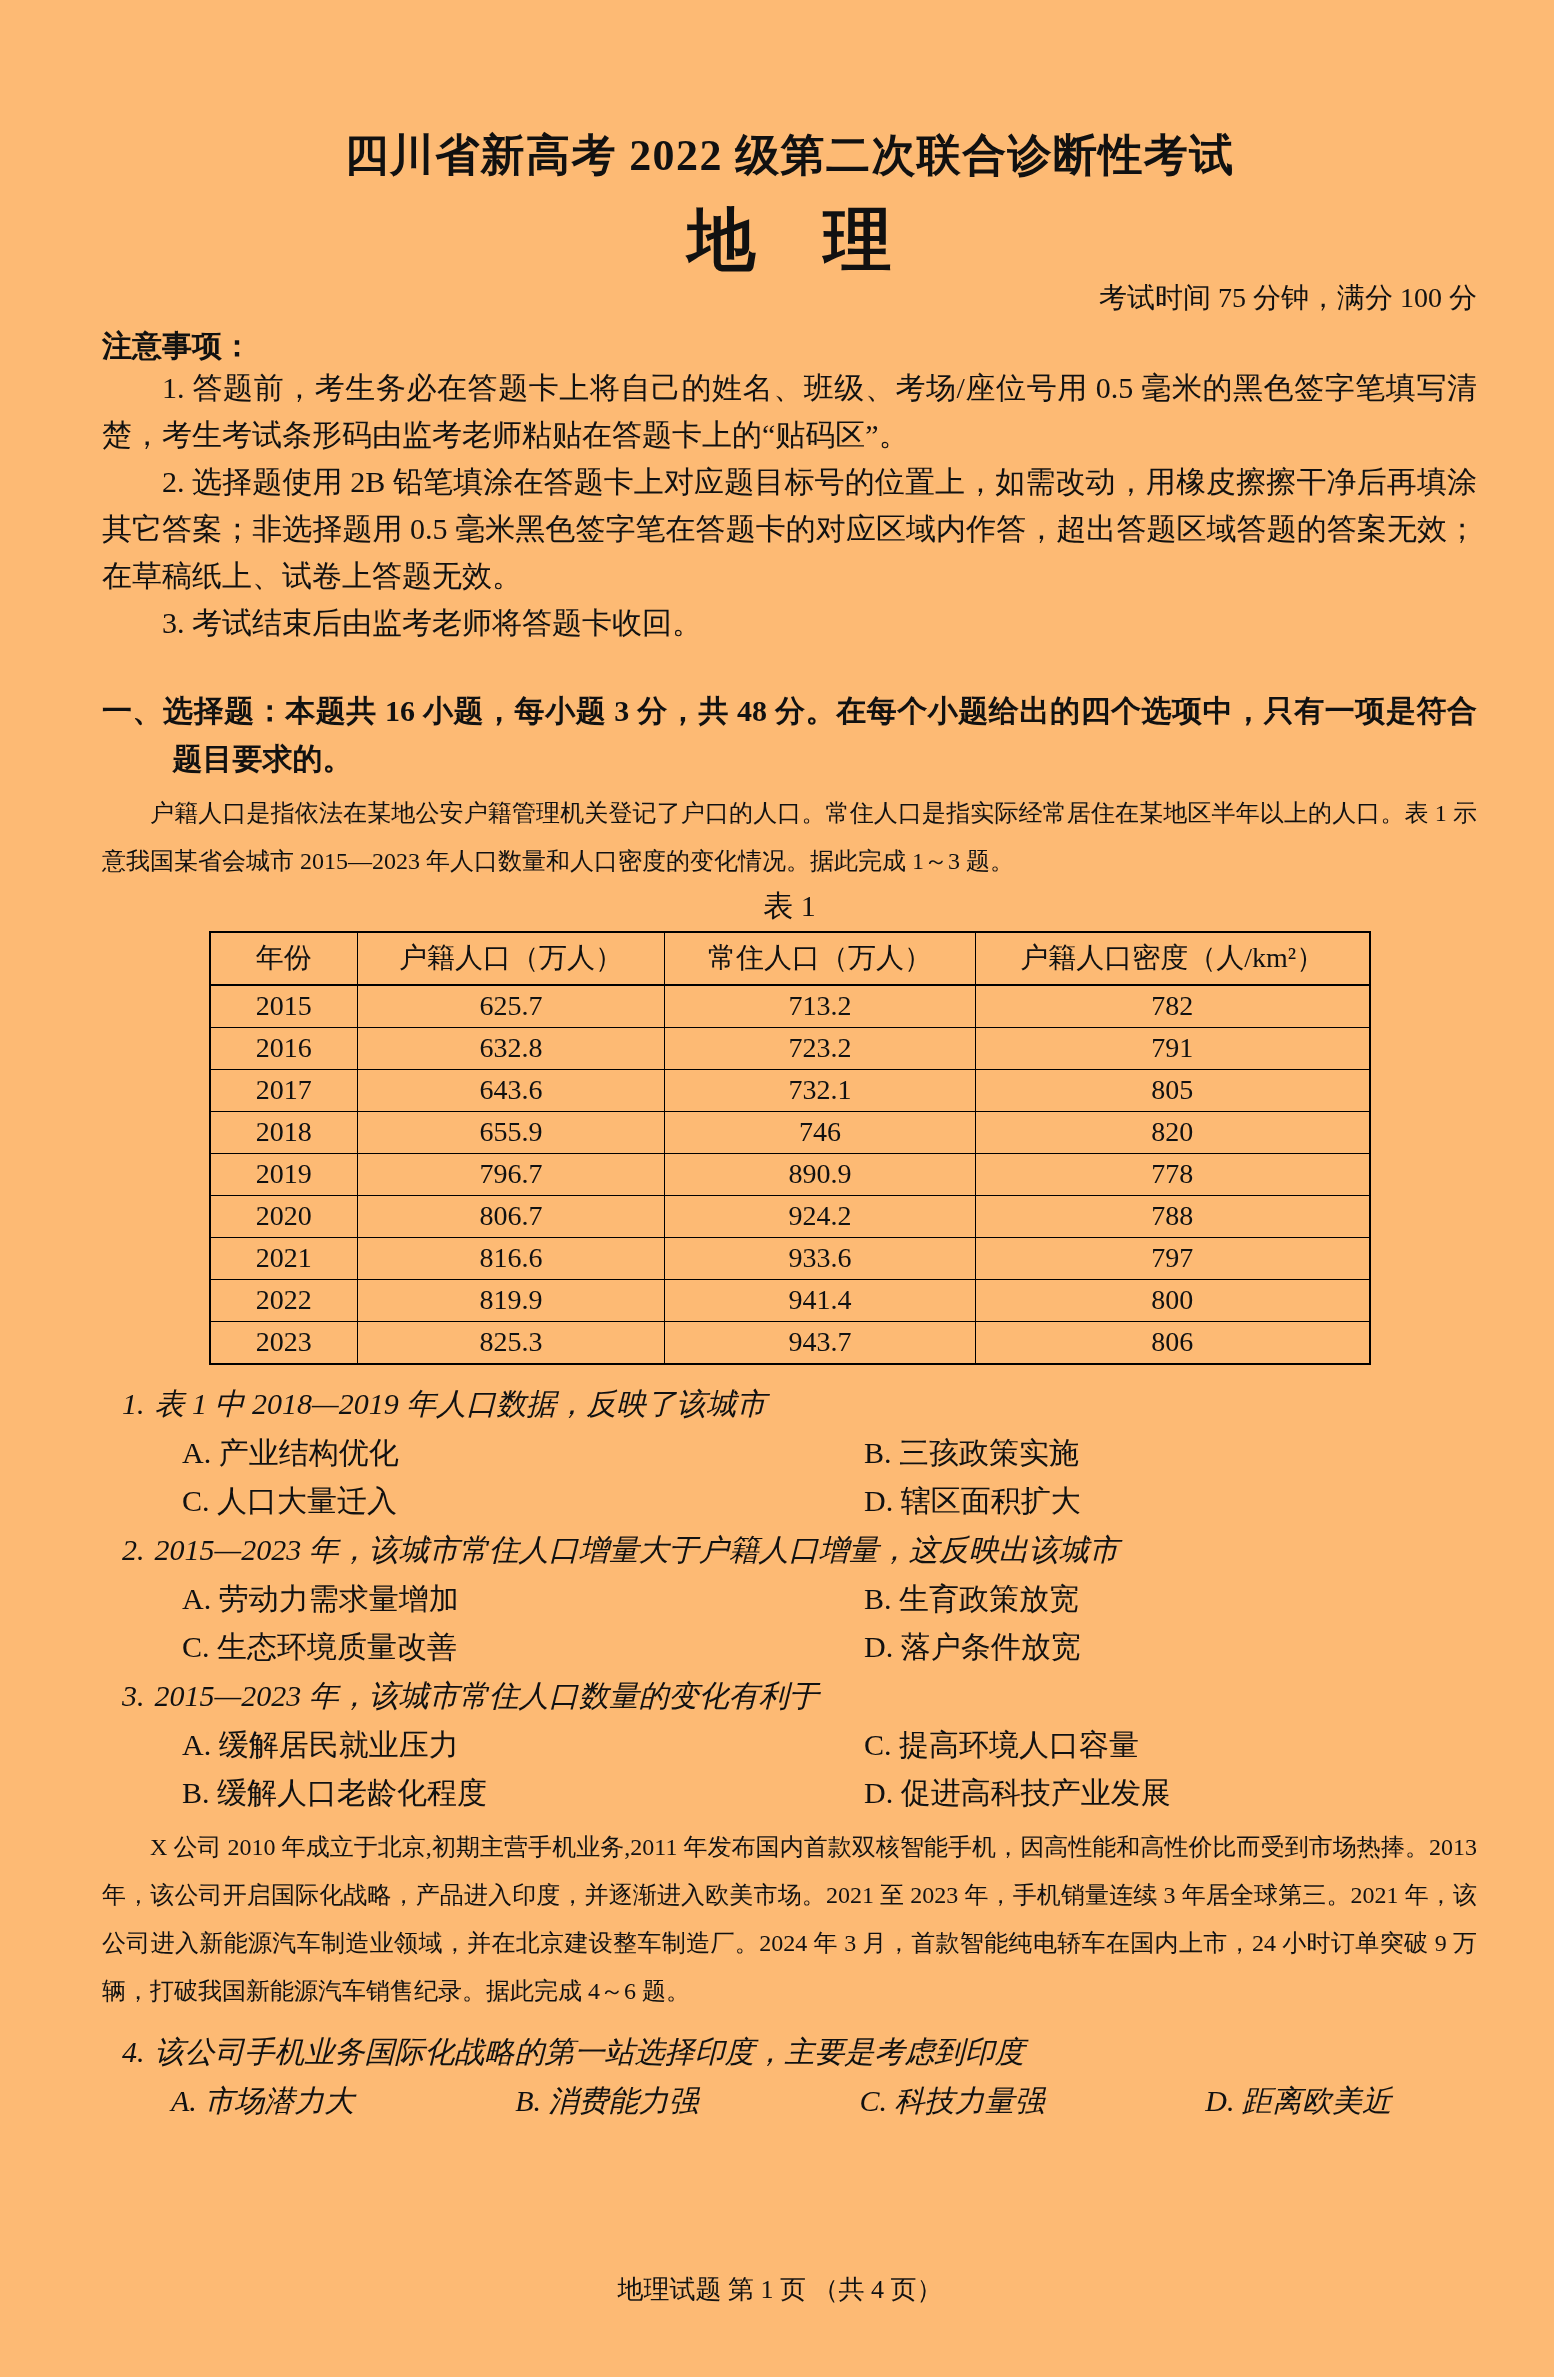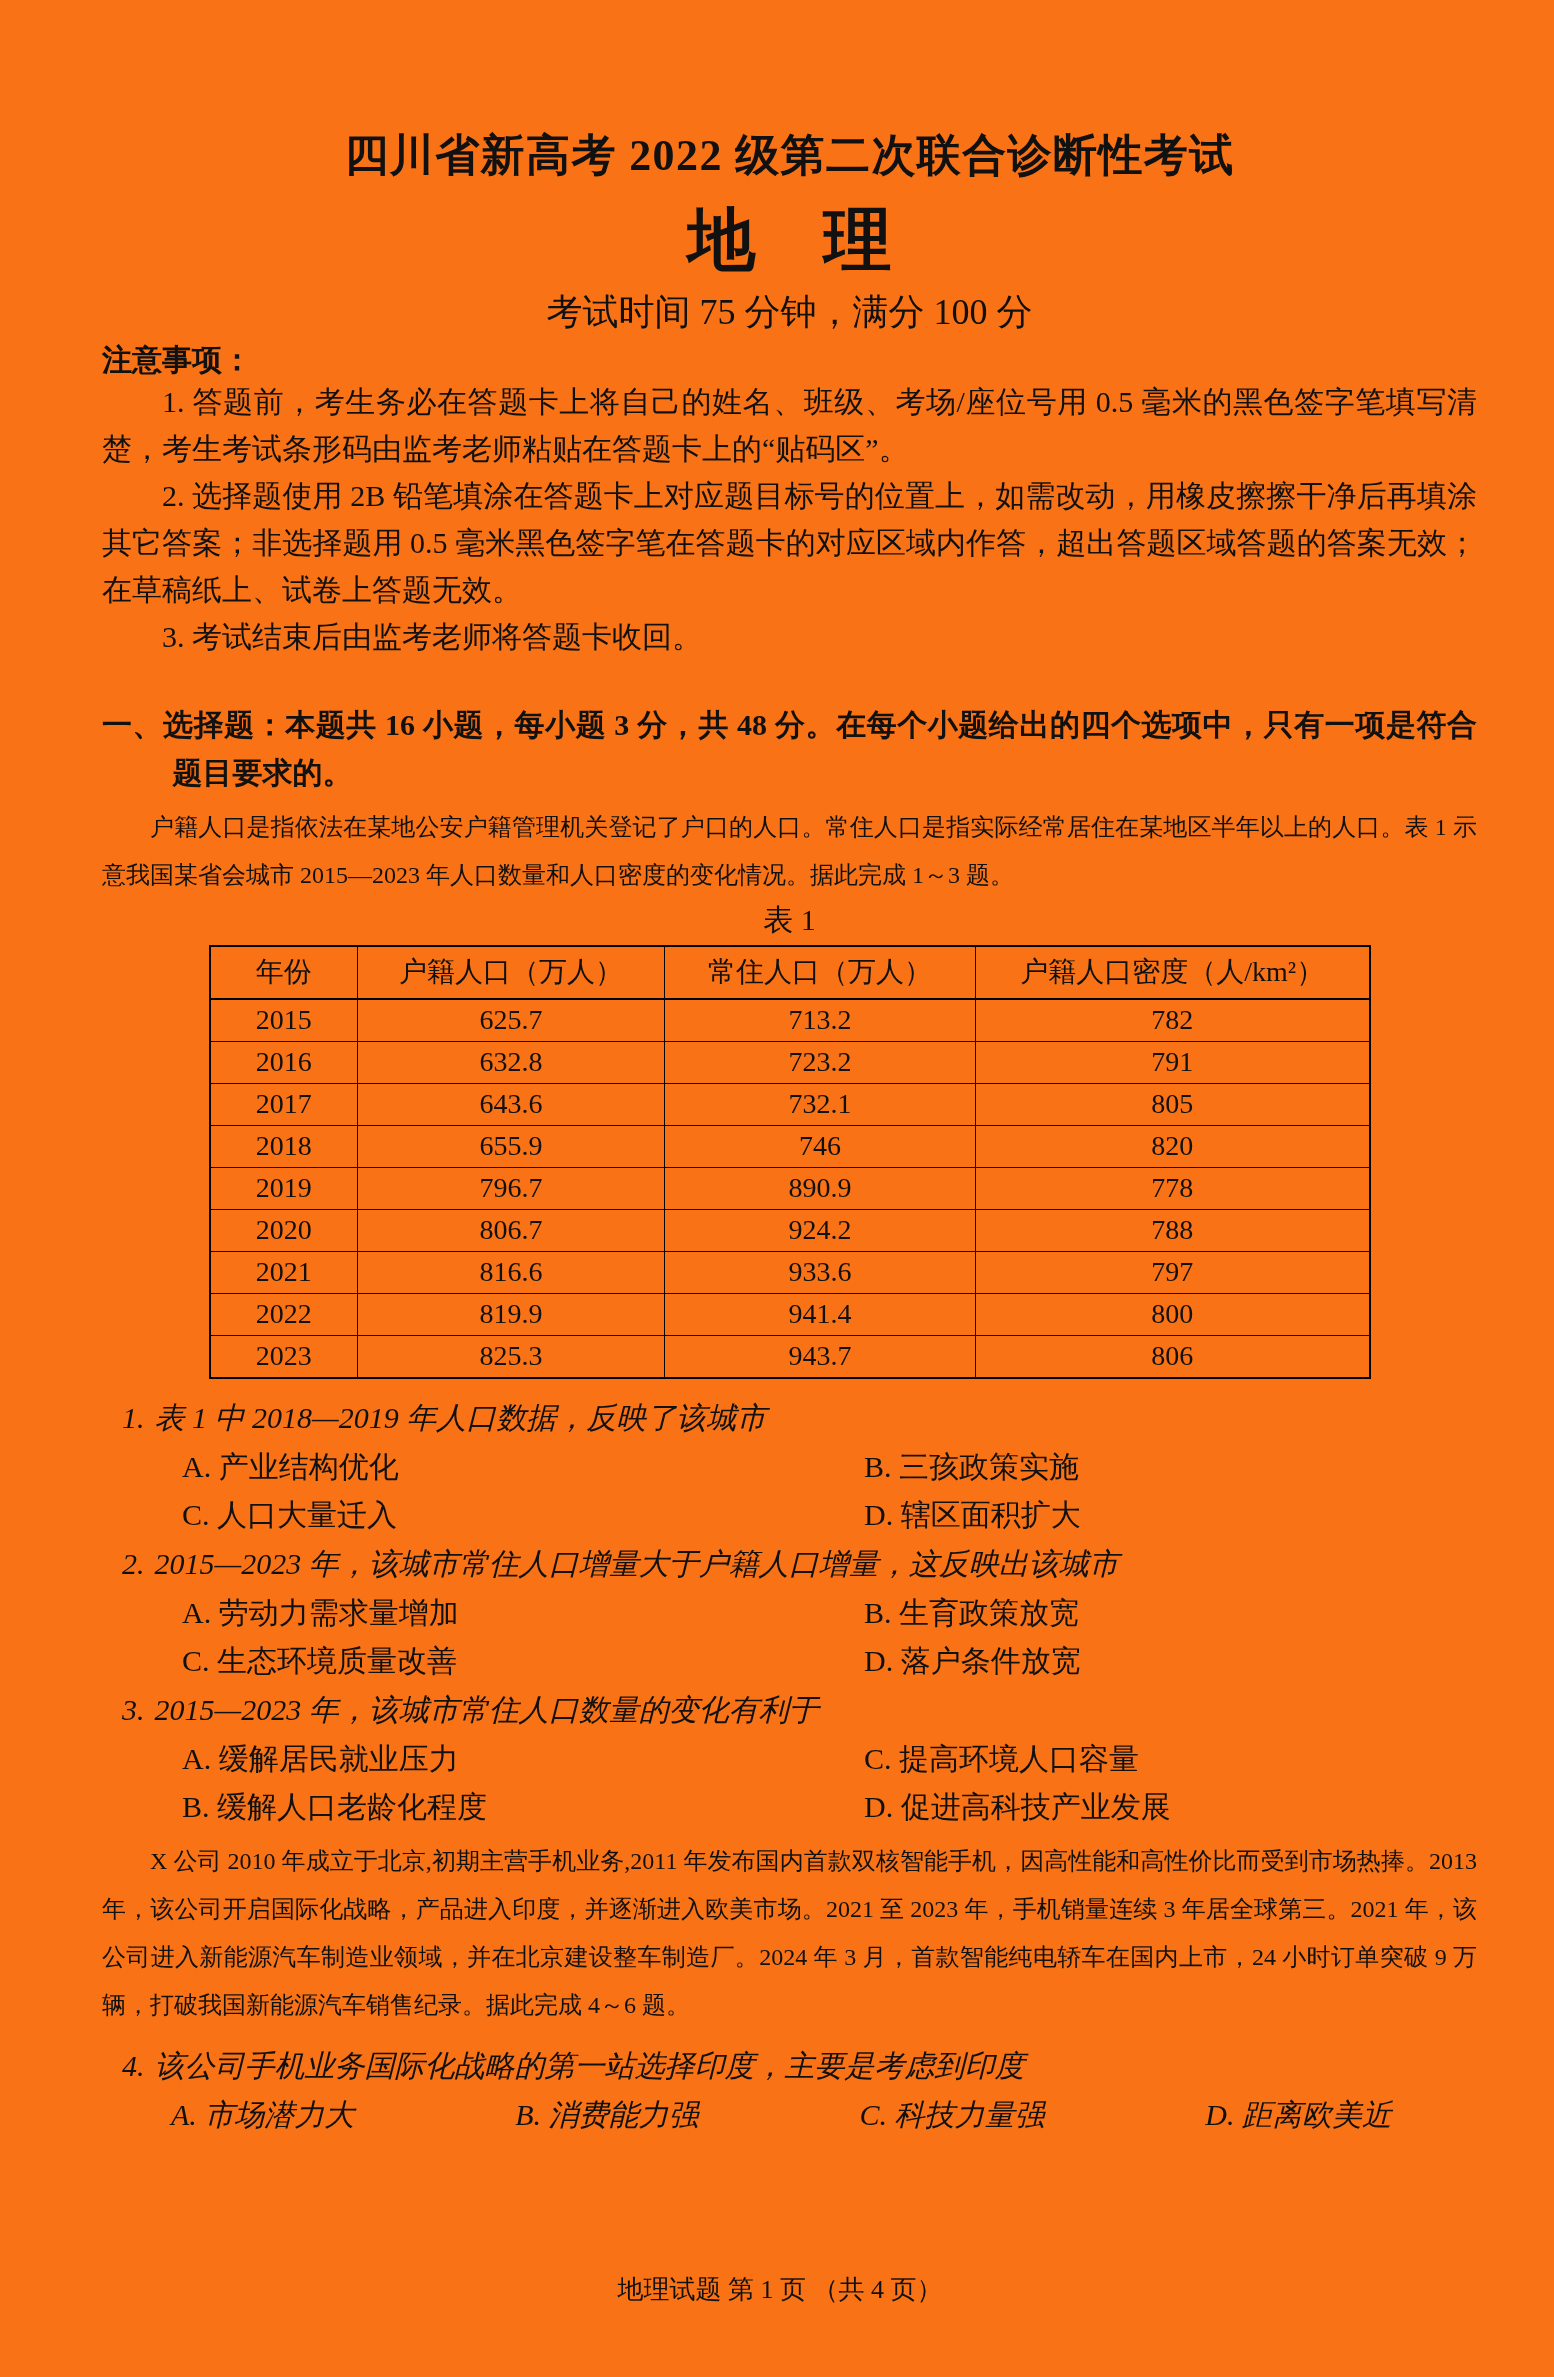--- a/index.html
+++ b/index.html
@@ -1,20 +1,20 @@
 <!DOCTYPE html>
 <html style="font-size:11.4px"><head>
 <meta charset="utf-8">
 <style>
   html, body { margin: 0; padding: 0; background: #e8e8e8; }
   .page {
     position: relative;
     width: 1555px;
     height: 2377px;
-    background: #f97316;
+    background: #fdba74;
     color: #111;
     font-family: "Liberation Serif", "DejaVu Serif", serif;
     box-sizing: border-box;
     padding: 131px 78px 0 102px;
     overflow: hidden;
   }
   .title {
     margin: 0;
     font-size: 44px;
     font-weight: bold;
@@ -23,23 +23,23 @@
     line-height: 1.15;
   }
   .subject {
     margin: 24px 0 0 0;
     font-size: 68px;
     font-weight: bold;
     text-align: center;
     line-height: 1.0;
   }
   .exam-info {
-    margin-top: 21px;
-    font-size: 36px;
-    text-align: center;
+    margin-top: 7px;
+    font-size: 28px;
+    text-align: right;
     line-height: 34px;
   }
   .notices-heading {
     margin-top: 12.8px;
     font-size: 30px;
     font-weight: bold;
     line-height: 37px;
   }
   .notice {
     margin: 0;

